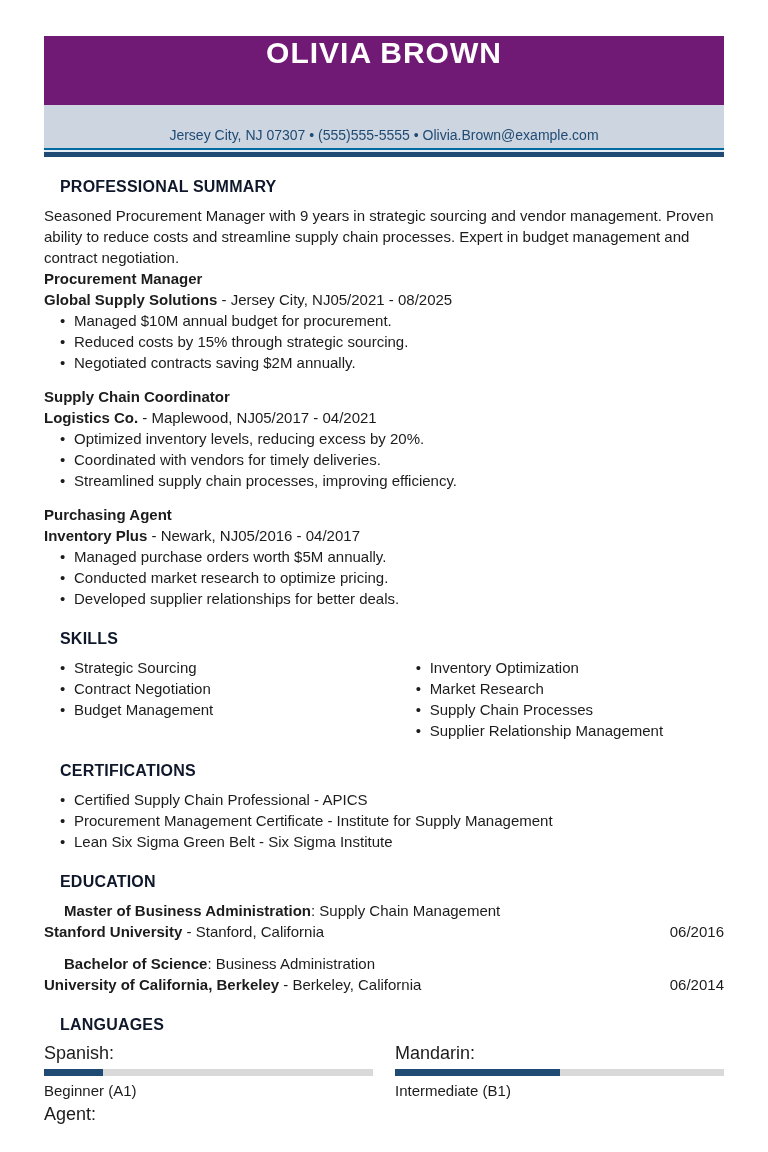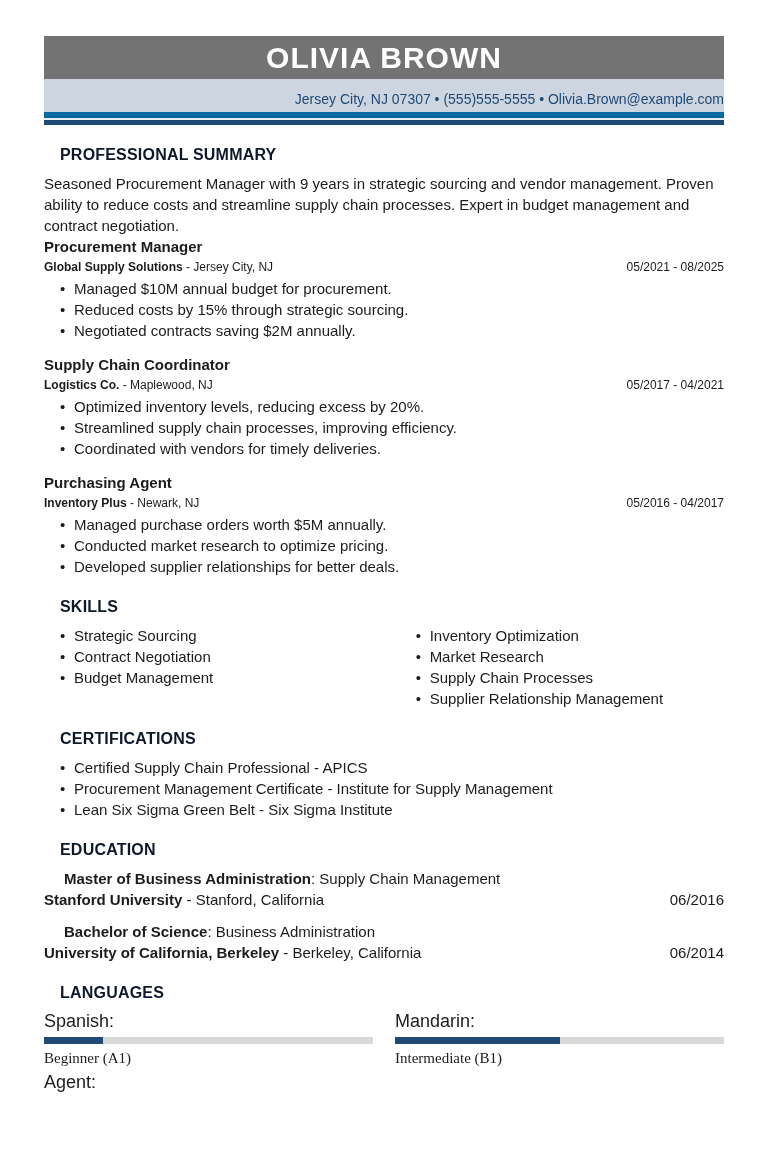--- a/index.html
+++ b/index.html
@@ -9,37 +9,36 @@
     height: 1152px;
     font-family: "Liberation Sans", "DejaVu Sans", sans-serif;
     color: #1c1c1c;
     position: relative;
     overflow: hidden;
   }
   .page { padding: 36px 44px 0 44px; }
 
   
   .name-bar {
-    background: #737373;
-    height: 43px;
+    background: #701a75;
+    height: 69px;
     display: flex;
-    align-items: center;
     justify-content: center;
   }
   .name-bar h1 {
     color: #ffffff;
     font-size: 30px;
     font-weight: 700;
     letter-spacing: 1px;
   }
   .contact-bar {
     background: #CCD5E0;
-    border-bottom: 6px solid #0369a1;
-    text-align: right;
-    padding: 11px 0 4px 0;
+    border-bottom: 2px solid #0369a1;
+    text-align: center;
+    padding: 21px 0 4px 0;
   }
   .contact-bar span {
     color: #1F4A73;
     font-size: 14px;
   }
   .header-rule-gap { height: 2px; background: #E8EDF3; }
   .header-rule { height: 5px; background: #1F4A73; }
 
   
   .section-title {
@@ -47,21 +46,21 @@
     font-weight: 700;
     color: #0f172a;
     letter-spacing: 0.2px;
     margin: 21px 0 9px 16px;
   }
   .body-text { font-size: 15px; line-height: 21px; }
 
   
   .job { margin-bottom: 13px; }
   .job-title { font-size: 15px; font-weight: 700; line-height: 21px; }
-  .company-row { display: flex; justify-content: space-between; font-size: 12px; line-height: 21px; }
+  .company-row { display: flex; font-size: 15px; line-height: 21px; }
   .company-left b { font-weight: 700; }
   .date { white-space: nowrap; }
   ul.bullets {
     list-style: none;
     margin: 0;
     padding-left: 16px;
   }
   ul.bullets li {
     font-size: 15px;
     line-height: 21px;
@@ -90,21 +89,21 @@
   .lang-grid {
     display: grid;
     grid-template-columns: 1fr 1fr;
     column-gap: 22px;
     row-gap: 1px;
   }
   .lang-item { margin-bottom: 2px; }
   .lang-name { font-size: 18px; line-height: 21px; margin-bottom: 5px; }
   .lang-bar { height: 7px; background: #D9D9D9; width: 100%; }
   .lang-fill { height: 7px; background: #1F4A73; }
-  .lang-level { font-size: 15px; line-height: 21px; margin-top: 4px; font-family: Liberation Serif, serif; }
+  .lang-level { font-size: 15px; line-height: 21px; margin-top: 4px; }
 </style>
 </head>
 <body>
 
 <div class="page">
 
   <div>
     <div class="name-bar">
       <h1>OLIVIA BROWN</h1>
     </div>
@@ -136,22 +135,22 @@
     </div>
 
     <div class="job">
       <div class="job-title">Supply Chain Coordinator</div>
       <div class="company-row">
         <div class="company-left"><b>Logistics Co.</b><span> - Maplewood, NJ</span></div>
         <div class="date">05/2017 - 04/2021</div>
       </div>
       <ul class="bullets">
         <li>Optimized inventory levels, reducing excess by 20%.</li>
+        <li>Coordinated with vendors for timely deliveries.</li>
         <li>Streamlined supply chain processes, improving efficiency.</li>
-        <li>Coordinated with vendors for timely deliveries.</li>
       </ul>
     </div>
 
     <div class="job">
       <div class="job-title">Purchasing Agent</div>
       <div class="company-row">
         <div class="company-left"><b>Inventory Plus</b><span> - Newark, NJ</span></div>
         <div class="date">05/2016 - 04/2017</div>
       </div>
       <ul class="bullets">

